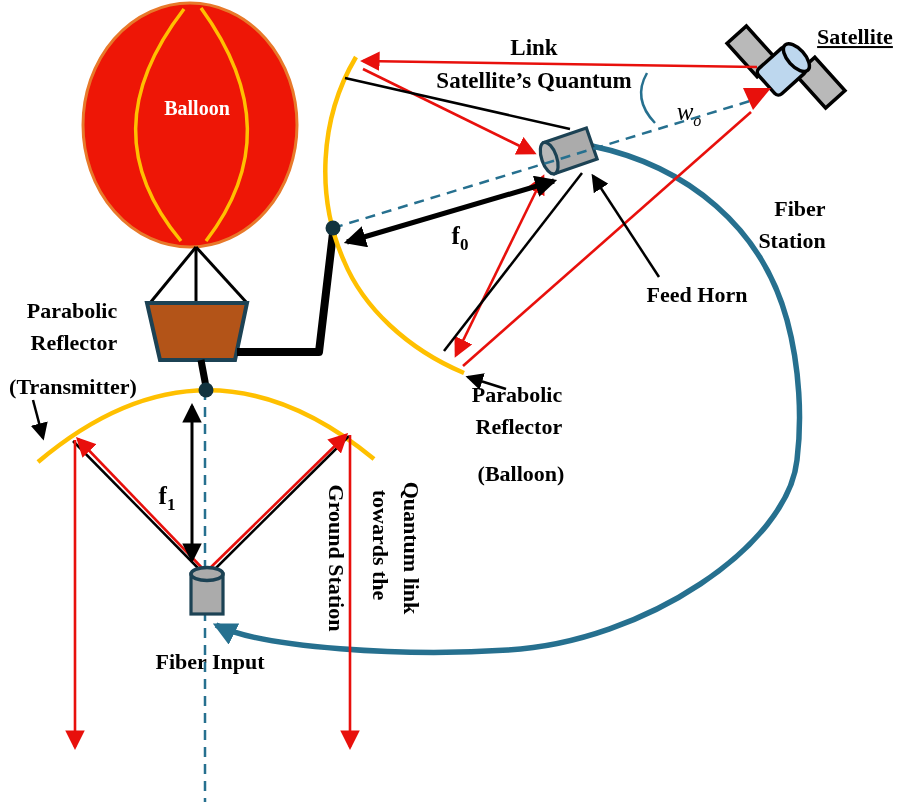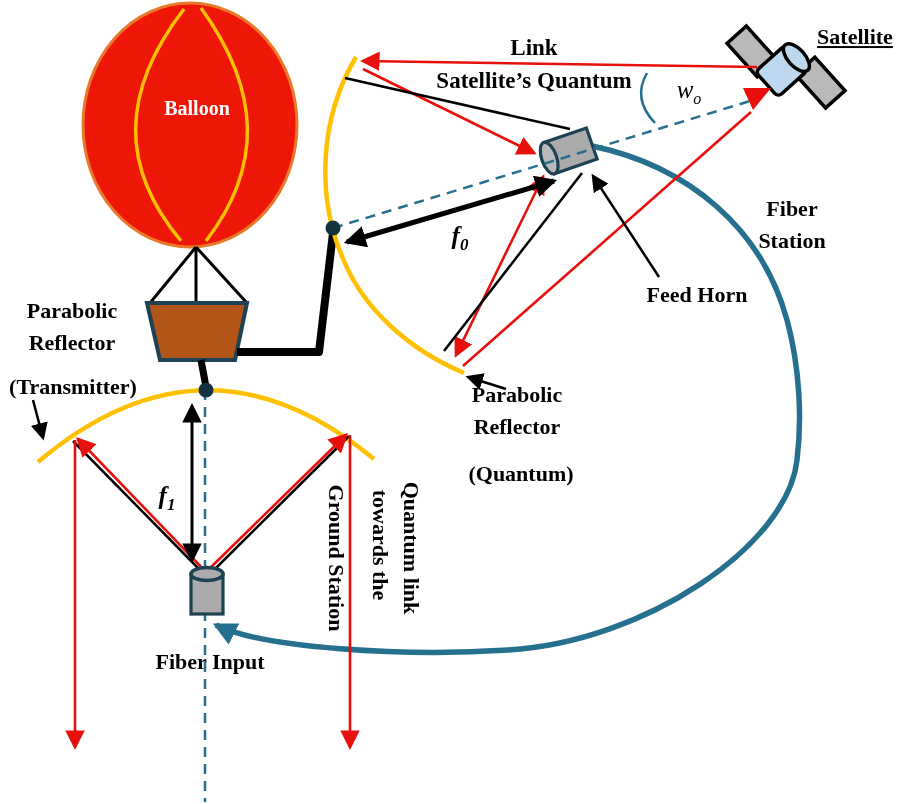--- a/index.html
+++ b/index.html
@@ -2,27 +2,27 @@
 <html style="--red: #e8100c; --gold: #ffc000; --teal: #26708f; --balloon-fill: #ee1606; --balloon-outline: #e8792a; --basket-fill: #b35418; --dark-outline: #1c4254; --gray-fill: #ababab; --satellite-body: #bdd7ee; --panel-gray: #b9b9b9; --ink: #000000;"><head>
 <meta charset="utf-8">
 <style>
   html,body{margin:0;padding:0;background:#fff;}
   #stage{position:relative;width:898px;height:804px;background:#ffffff;overflow:hidden;
          font-family:"Liberation Serif","DejaVu Serif",serif;}
   #diagram-svg{position:absolute;left:0;top:0;}
   .lbl{position:absolute;transform:translate(-50%,-50%);color:#000;font-weight:bold;
        white-space:nowrap;text-align:center;line-height:1.45;}
   .lbl.white{color:#fff;}
-  .lbl.f22{font-size:22px;}
+  .lbl.f22{font-size:22px;text-align:right;}
   .lbl.f23{font-size:23px;}
   .lbl.f24{font-size:20px;}
   .lbl.f21{font-size:22px;text-decoration:underline;}
-  .lbl.math{font-size:25px;font-style:italic;}
+  .lbl.math{font-size:25px;}
   .lbl.math sub{font-size:17px;}
-  .lbl.wo{font-size:25px;font-weight:normal;font-style:italic;}
+  .lbl.wo{font-size:25px;font-weight:normal;font-style:italic;margin-top:22px;}
   .lbl.wo sub{font-size:16px;}
   .vtext{position:absolute;transform:translate(-50%,-50%) rotate(90deg);color:#000;
          font-weight:bold;font-size:22px;white-space:nowrap;}
 </style>
 </head>
 <body>
 
 <div id="stage">
 
 <svg id="diagram-svg" width="898" height="804" viewBox="0 0 898 804">
@@ -144,21 +144,21 @@
   <div>Fiber</div>
   <div>Station</div>
 </div>
 
 <div class="lbl f22" style="left:697px;top:295px;">Feed Horn</div>
 
 <div class="lbl f22" style="left:517px;top:411px;">
   <div>Parabolic</div>
   <div>Reflector</div>
 </div>
-<div class="lbl f22" style="left:521px;top:474px;">(Quantum)</div>
+<div class="lbl f22" style="left:521px;top:474px;">(Balloon)</div>
 
 <div class="lbl f22" style="left:72px;top:327px;">
   <div>Parabolic</div>
   <div>Reflector</div>
 </div>
 <div class="lbl f22" style="left:210px;top:662px;">Fiber Input</div>
 
 <div class="lbl f22" style="left:73px;top:387px;">(Transmitter)</div>
 
 <span class="vtext" style="left:411px;top:548px;">Quantum link</span>

